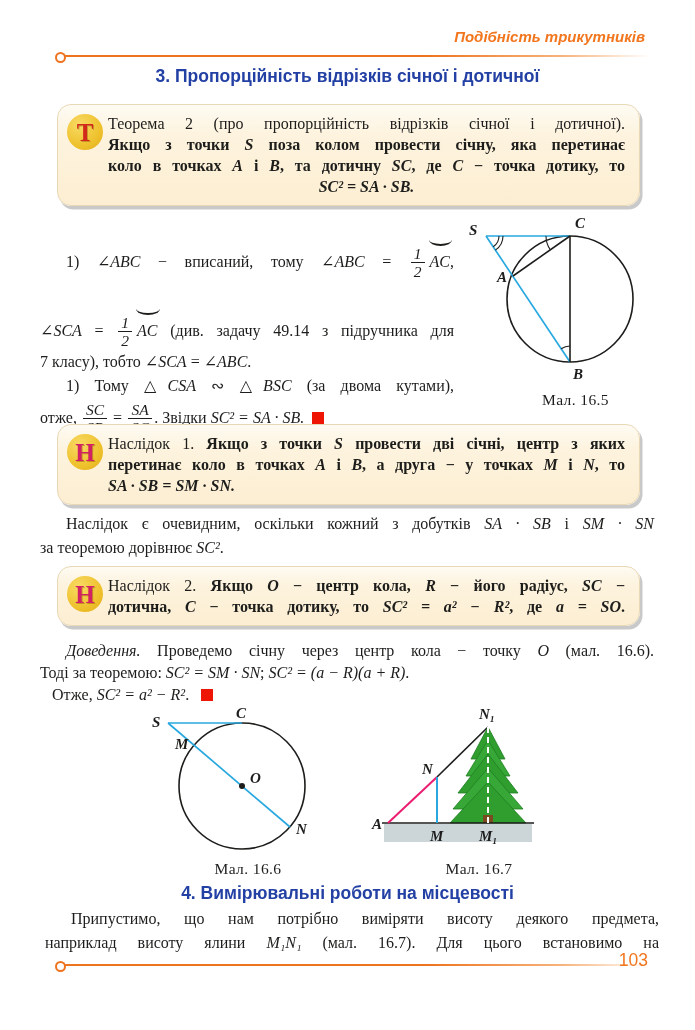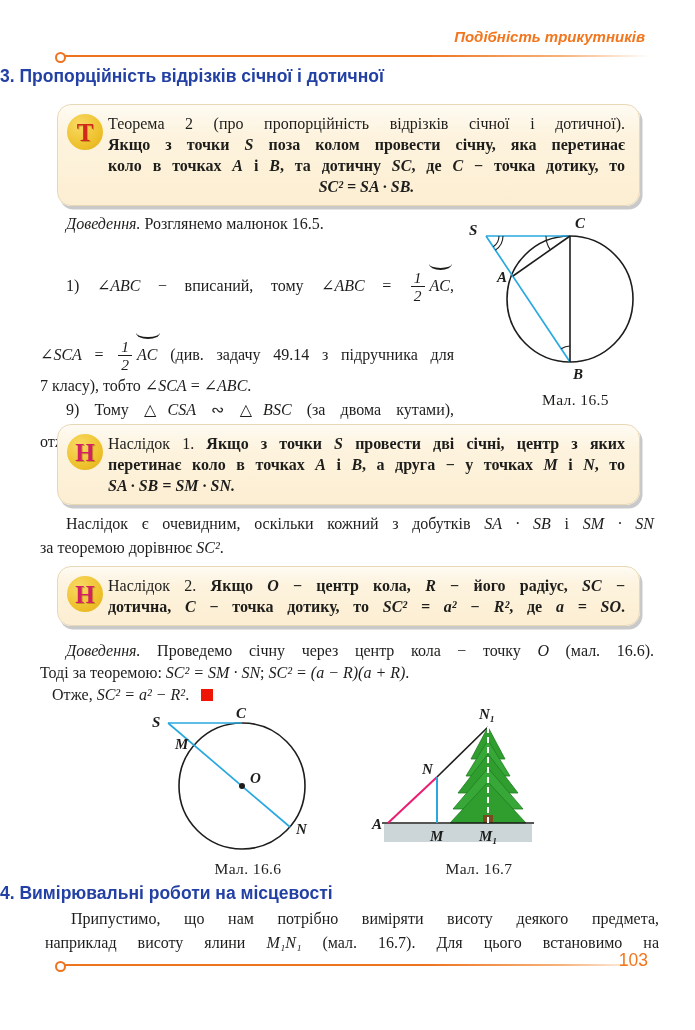--- a/index.html
+++ b/index.html
@@ -8,21 +8,21 @@
   .running{position:absolute;top:28px;right:50px;font-family:"Liberation Sans","DejaVu Sans",sans-serif;
            font-weight:bold;font-style:italic;color:#f2761e;font-size:15px;margin-left:15px;}
   .rule{position:absolute;left:55px;right:45px;height:10px;}
   .rule .line{position:absolute;left:9px;right:0;top:3px;height:2.4px;border-radius:2px;
               background:linear-gradient(to right,#ee7420 0%,#ee7420 62%,#f7b37c 85%,rgba(238,116,32,0) 100%);}
   .rule .dot{position:absolute;left:0;top:0;width:7px;height:7px;border:2.4px solid #ee7420;border-radius:50%;background:#fff;}
   .rule-top{top:52px;}
   .rule-bot{top:961px;}
   .pagenum{position:absolute;right:47px;top:950px;font-family:"Liberation Sans","DejaVu Sans",sans-serif;
            font-weight:normal;color:#f2761e;font-size:17.5px;}
-  .h-blue{position:absolute;left:0;right:0;font-family:"Liberation Sans","DejaVu Sans",sans-serif;
+  .h-blue{position:absolute;left:0;right:0;text-align:center;font-family:"Liberation Sans","DejaVu Sans",sans-serif;
           font-weight:bold;color:#2340a4;font-size:17.5px;}
   .h3{top:66px;}
   .h4{top:883px;}
   .notebox{position:absolute;left:57px;width:583px;box-sizing:border-box;
            background:linear-gradient(180deg,#fefbf3 0%,#fdf3de 30%,#fceed2 100%);
            border:1px solid #e9d8b6;border-radius:14px;box-shadow:2.5px 3.5px 0 #c9c9c9;
            padding:8px 14px 8px 50px;font-size:16px;font-weight:bold;line-height:21px;}
   .box-theorem{top:104px;}
   .box-cor1{top:424px;}
   .box-cor2{top:566px;}
@@ -77,25 +77,24 @@
 
   <div class="notebox box-theorem">
     <span class="icon icon-t">Т</span>
     <span class="ln j"><span class="nw">Теорема 2 (про пропорційність відрізків січної і дотичної).</span></span>
     <span class="ln j"><span>Якщо з точки </span><span class="mi">S</span><span> поза колом провести січну, яка перетинає</span></span>
     <span class="ln j"><span>коло в точках </span><span class="mi">A</span><span> і </span><span class="mi">B</span><span>, та дотичну </span><span class="mi">SC</span><span>, де </span><span class="mi">C</span><span> − точка дотику, то</span></span>
     <span class="ln ctr"><span class="mi">SC² = SA · SB.</span></span>
   </div>
 
   <div class="para p-proof1">
-    <span class="ln ind"><span class="mi">Доведення.</span><span> Розглянемо малюнок 16.5.</span></span>
     <span class="ln ind j tall"><span>1) </span><span class="mi">∠ABC</span><span> − вписаний, тому </span><span class="mi">∠ABC</span><span> = </span><span class="frac"><span class="fn">1</span><span class="fd">2</span></span><span class="mi arc">AC</span><span>,</span></span>
     <span class="ln j tall"><span class="mi">∠SCA</span><span> = </span><span class="frac"><span class="fn">1</span><span class="fd">2</span></span><span class="mi arc">AC</span><span> (див. задачу 49.14 з підручника для</span></span>
     <span class="ln"><span>7 класу), тобто </span><span class="mi">∠SCA</span><span> = </span><span class="mi">∠ABC</span><span>.</span></span>
-    <span class="ln ind j"><span>9) Тому </span><span class="mi">△CSA</span><span> ∾ </span><span class="mi">△BSC</span><span> (за двома кутами),</span></span>
+    <span class="ln ind j"><span>1) Тому </span><span class="mi">△CSA</span><span> ∾ </span><span class="mi">△BSC</span><span> (за двома кутами),</span></span>
     <span class="ln tall2"><span>отже, </span><span class="frac"><span class="fn">SC</span><span class="fd">SB</span></span><span> = </span><span class="frac"><span class="fn">SA</span><span class="fd">SC</span></span><span>. Звідки </span><span class="mi">SC² = SA · SB.</span><span class="qed"></span></span>
   </div>
 
   <div class="fig fig-165">
     <svg width="225" height="172" viewBox="0 0 225 172">
       <circle cx="107" cy="86" r="63" fill="none" stroke="#1d1d1b" stroke-width="1.6"></circle>
       <line x1="23" y1="23" x2="107" y2="23" stroke="#29a8e0" stroke-width="1.7"></line>
       <line x1="23" y1="23" x2="107" y2="149" stroke="#29a8e0" stroke-width="1.7"></line>
       <line x1="50" y1="63" x2="107" y2="23" stroke="#1d1d1b" stroke-width="1.6"></line>
       <line x1="107" y1="23" x2="107" y2="149" stroke="#1d1d1b" stroke-width="1.6"></line>

